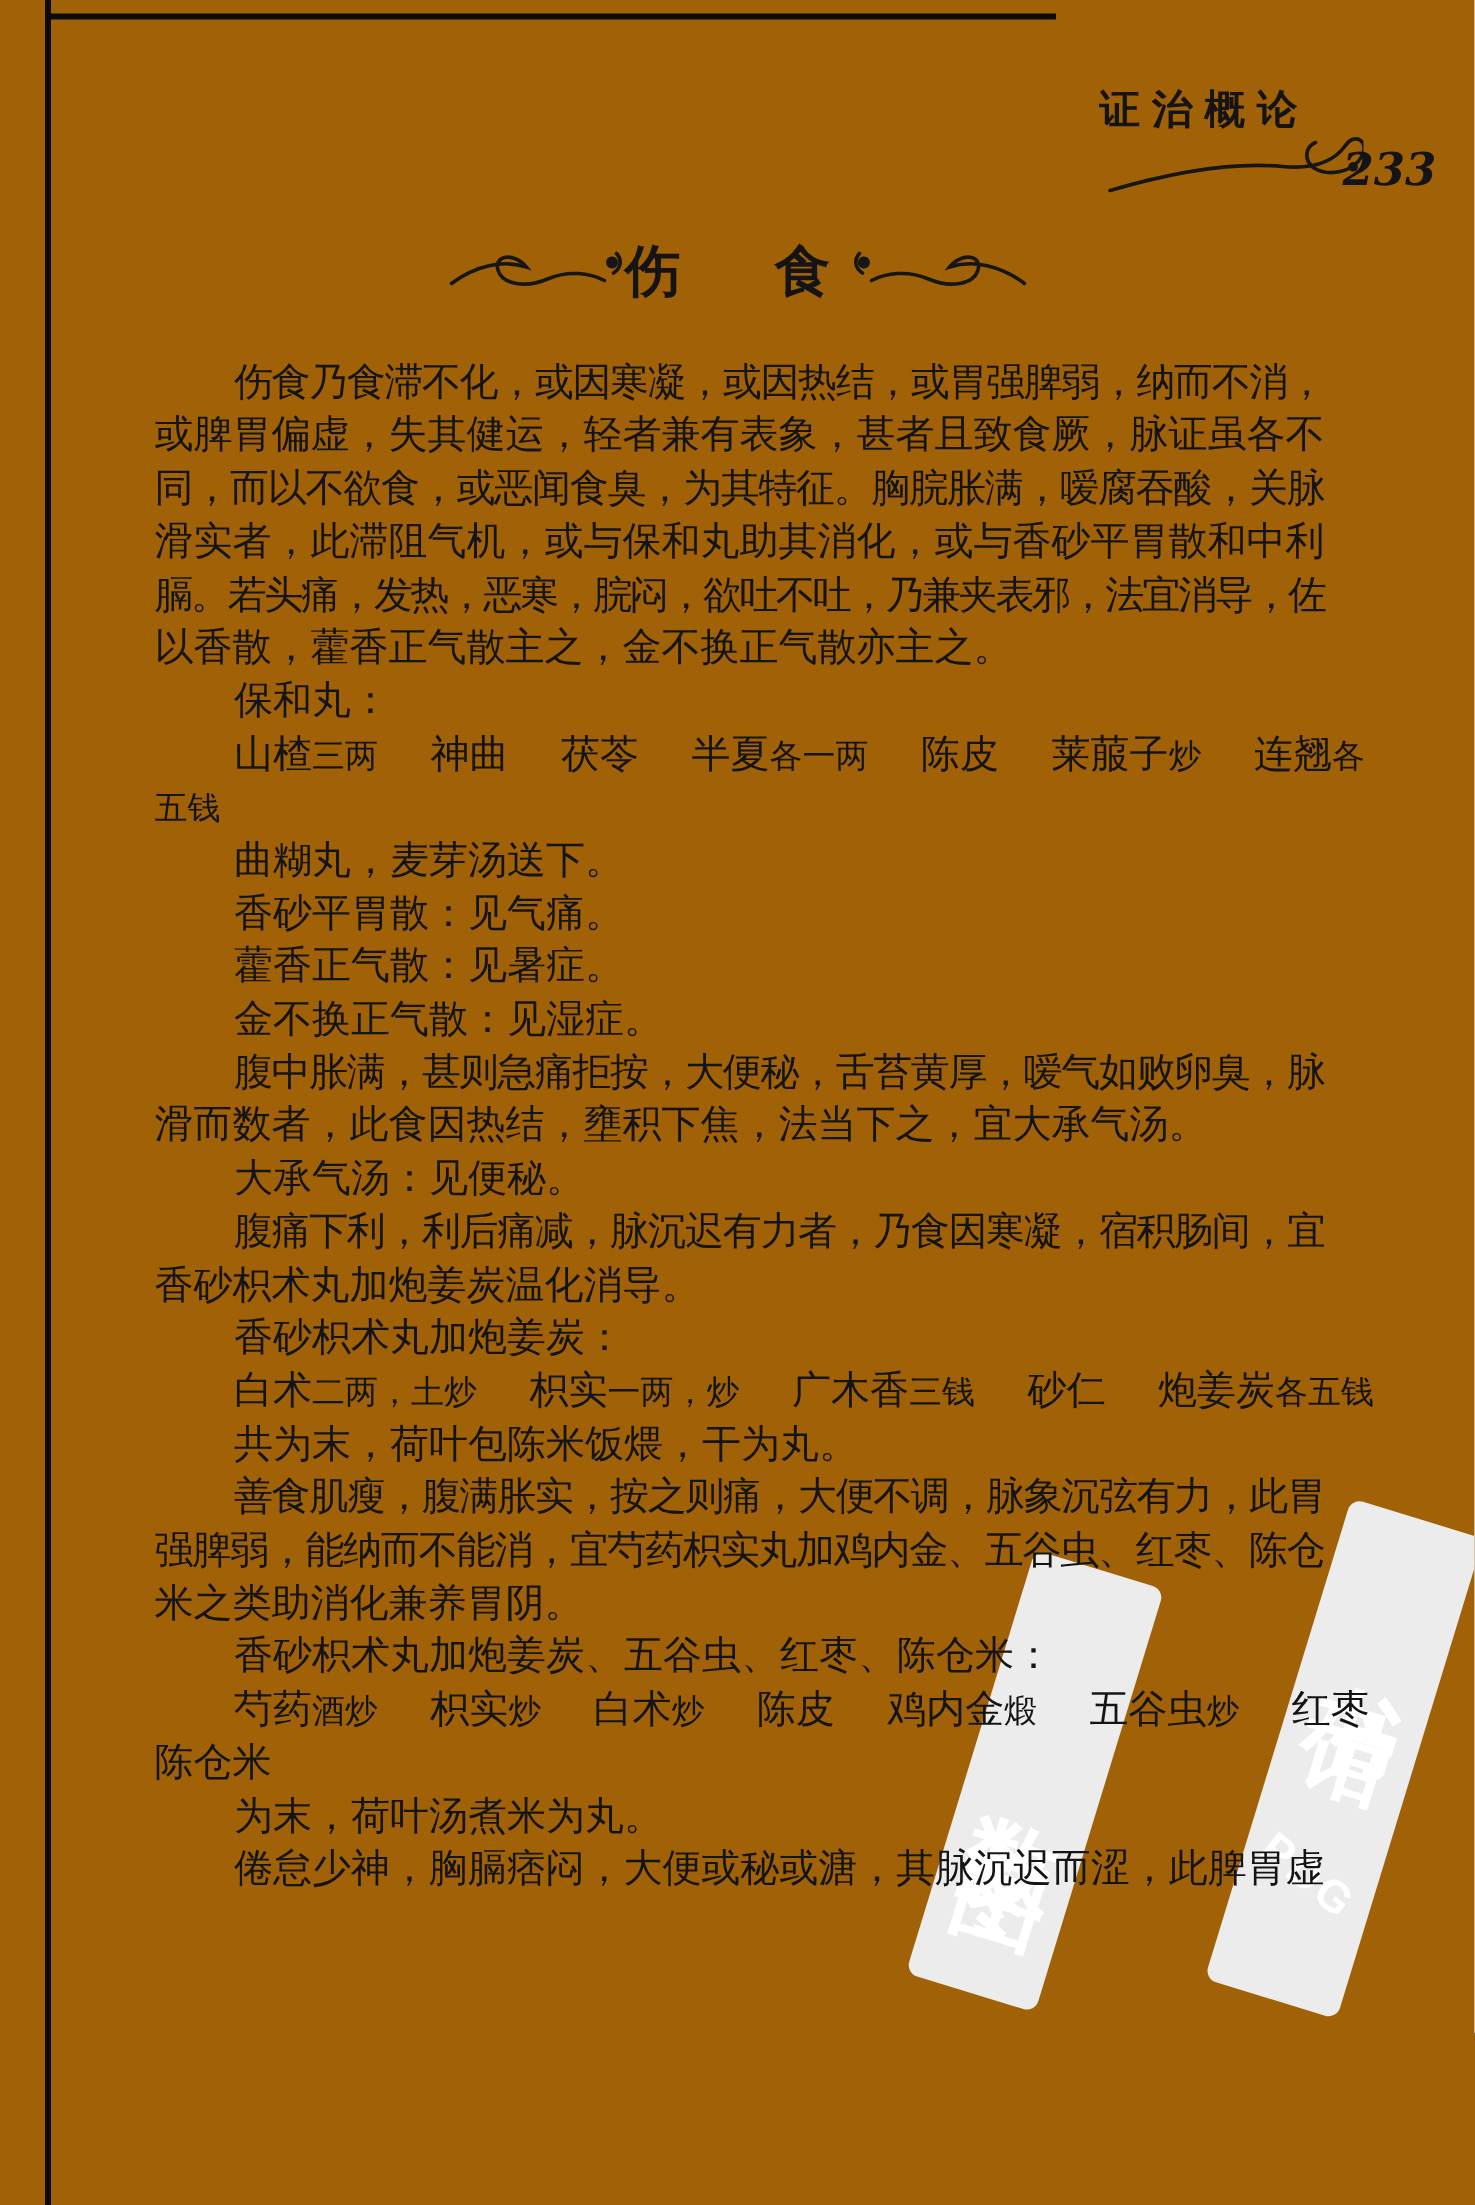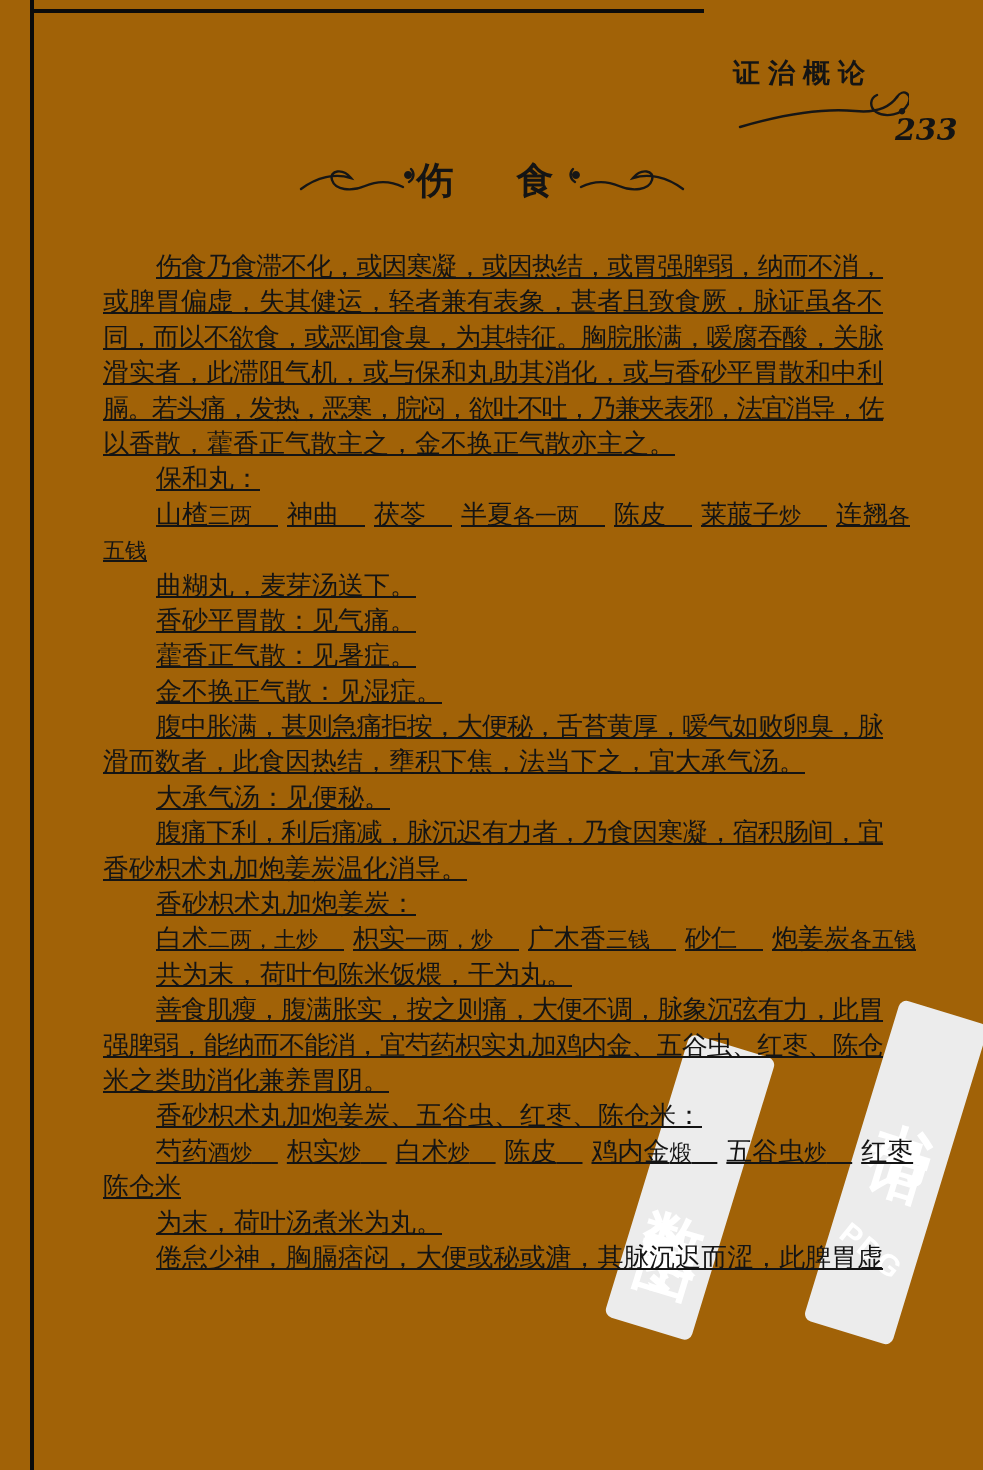--- a/index.html
+++ b/index.html
@@ -11,33 +11,33 @@
   .edge-left{position:absolute;left:30px;top:0;width:4px;height:1470px;background:#0b0b0b;}
   .edge-top{position:absolute;left:30px;top:9px;width:674px;height:4px;background:#0b0b0b;}
 
   
   .book-title{
     position:absolute;left:733px;top:55px;font-size:27px;font-weight:bold;
     letter-spacing:8px;white-space:nowrap;
   }
   .header-flourish{position:absolute;left:737px;top:84px;}
   .page-number{
-    position:absolute;left:895px;top:112px;font-size:30px;font-weight:bold;font-style:italic;
+    position:absolute;left:895px;top:96px;font-size:30px;font-weight:bold;font-style:italic;
     font-family:"DejaVu Serif",serif;
   }
 
   
   .title-row{
     position:absolute;left:0;top:155px;width:983px;height:52px;
     display:flex;justify-content:center;align-items:center;gap:0;
   }
   .chapter-title{font-size:37px;font-weight:bold;letter-spacing:13px;white-space:nowrap;}
 
   
-  .body{position:absolute;left:103px;top:249px;width:780px;z-index:2;text-decoration:underline;}
+  .body{position:absolute;left:103px;top:237px;width:780px;z-index:2;}
   .bodyline{height:35.4px;line-height:35.4px;font-size:26px;white-space:nowrap;}
   .bodyline.indent{padding-left:53px;}
   .sm{font-size:22px;}
   .gap{padding-right:9px;}
 
   
   .wm{position:absolute;z-index:1;background:#ececec;border-radius:8px;
       display:flex;flex-direction:column;align-items:center;justify-content:space-around;
       transform:rotate(17deg);}
   .wm1{left:645px;top:1040px;width:90px;height:295px;}

